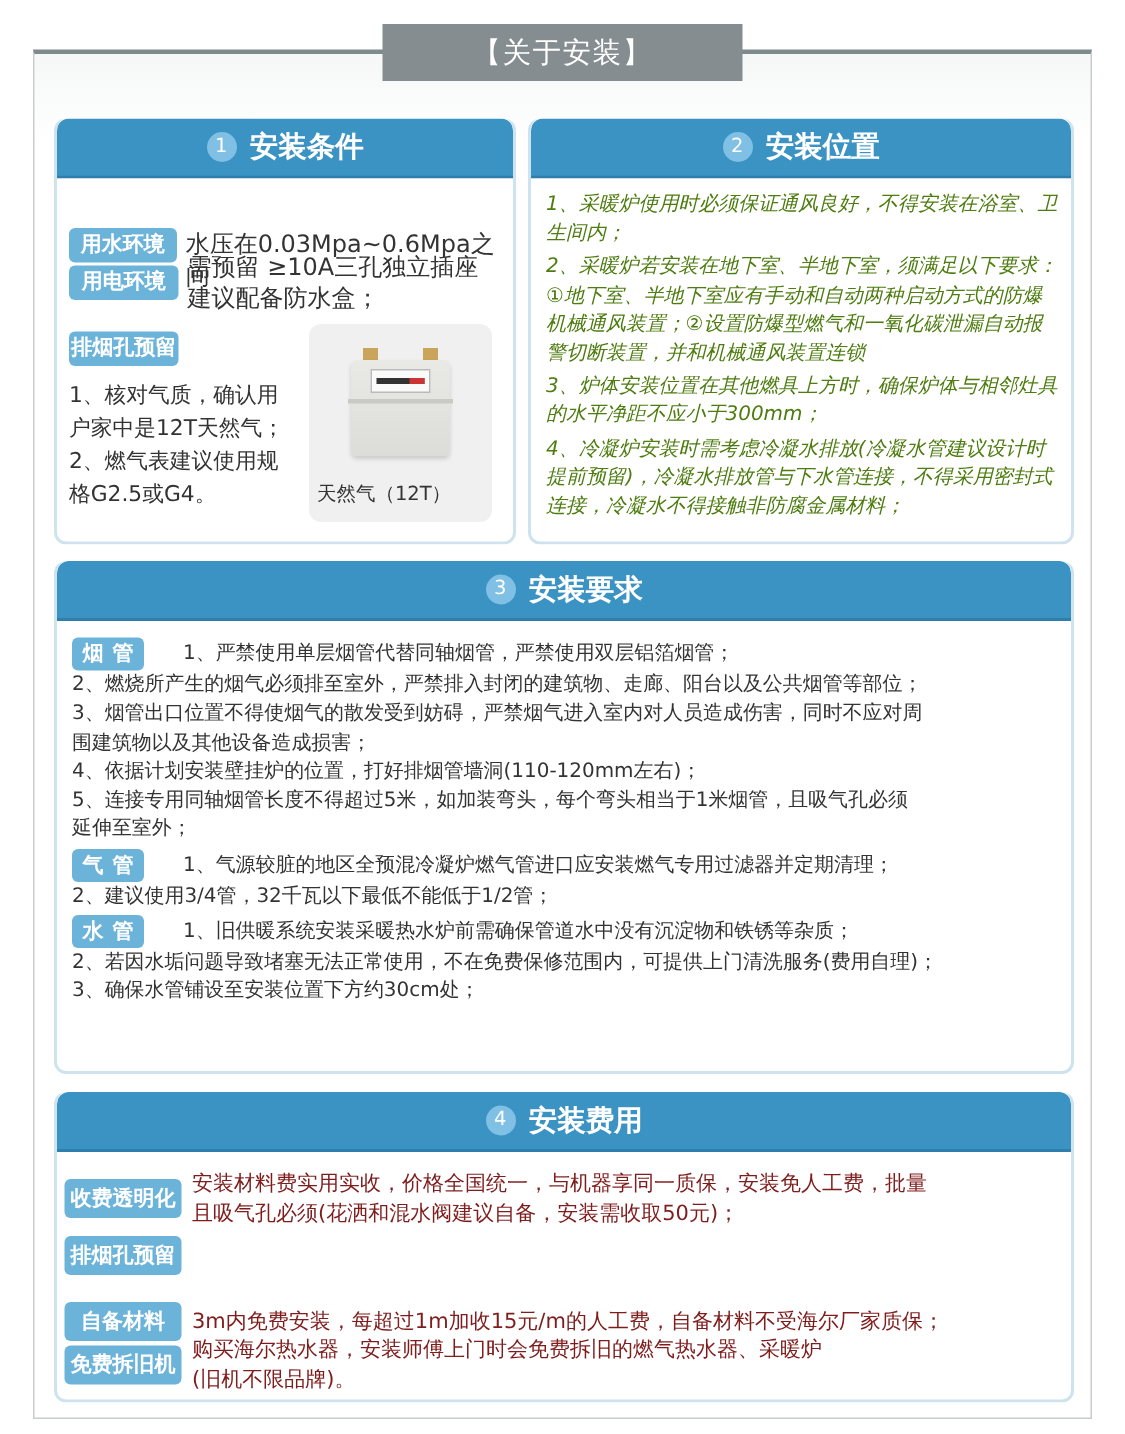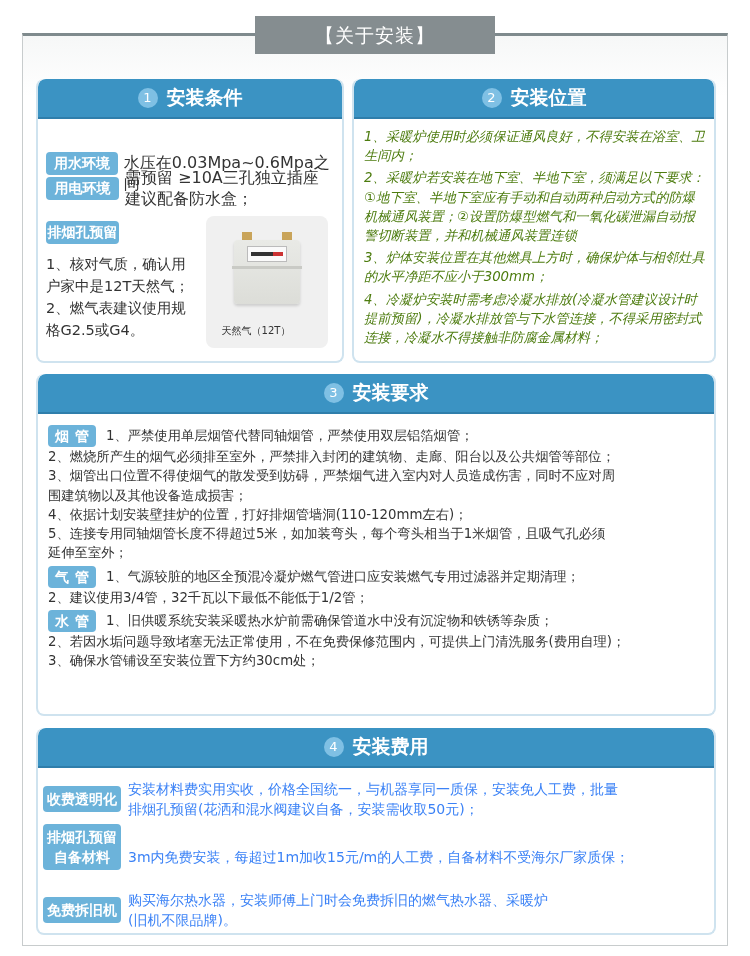--- a/index.html
+++ b/index.html
@@ -58,39 +58,39 @@
     box-shadow: 0 2px 3px rgba(0,0,0,.15);
   }
   .meter .band { position: absolute; left: -2px; top: 34px; width: 70px; height: 3px; background: #c9cac5; }
   .meter .plate {
     position: absolute; left: 13px; top: 14px; width: 40px; height: 16px; background: #fafafa;
     border: 1px solid #bbb;
   }
   .meter .digits { position: absolute; left: 3px; top: 5px; width: 32px; height: 4px; background: #333; }
   .meter .digits::after { content:""; position:absolute; right:0; top:0; width:10px; height:4px; background:#c33; }
   .meter .nut { position: absolute; top: 0; width: 10px; height: 9px; background: #c9a45a; }
-  .meter-caption { position: absolute; left: 0; bottom: 10px; width: 100px; text-align: center; font-size: 10px; color: #333; }
+  .meter-caption { position: absolute; left: 0; bottom: 10px; width: 100px; text-align: center; font-size: 13px; color: #333; }
 
   
   #c2 { left: 352px; top: 79px; width: 364px; height: 284px; }
   #c2 .body { padding: 8px 8px 0 10px; }
   #c2 p { font-size: 13.3px; line-height: 19.2px; color: #4d7c0f; margin-bottom: 3px; font-style: italic; }
 
   
   #c3 { left: 36px; top: 374px; width: 680px; height: 342px; }
   #c3 .body { padding: 11px 0 0 10px; }
   #c3 .line { font-size: 13.3px; line-height: 19.3px; color: #333; white-space: nowrap; }
-  #c3 .tag { width: 48px; height: 22px; line-height: 22px; letter-spacing: 6px; padding-left: 6px; margin-right: 10px; vertical-align: middle; }
+  #c3 .tag { width: 48px; height: 22px; line-height: 22px; letter-spacing: 6px; padding-left: 6px; margin-right: 26px; vertical-align: middle; }
   #c3 .grp { margin-bottom: 3px; }
 
   
   #c4 { left: 36px; top: 728px; width: 680px; height: 207px; }
   #c4 .row { position: absolute; left: 5px; display: flex; align-items: center; }
   #c4 .tag { width: 78px; height: 26px; line-height: 26px; margin-right: 7px; font-size: 14px; }
-  #c4 .txt { font-size: 14px; line-height: 20px; color: #3b82f6; }
+  #c4 .txt { font-size: 14px; line-height: 20px; color: #7f1d1d; }
 </style>
 </head>
 <body>
 
 <div class="frame"></div>
 <div class="page-title">【关于安装】</div>
 
 <div class="card" id="c1">
   <div class="card-head">
     <span class="num-badge">1</span>
@@ -174,27 +174,27 @@
 
 <div class="card" id="c4">
   <div class="card-head">
     <span class="num-badge">4</span>
     <span>安装费用</span>
   </div>
   <div class="row" style="top:51px;">
     <span class="tag">收费透明化</span>
     <span class="txt">
       <span style="display:block">安装材料费实用实收，价格全国统一，与机器享同一质保，安装免人工费，批量</span>
-      <span style="display:block">排烟孔预留(花洒和混水阀建议自备，安装需收取50元)；</span>
+      <span style="display:block">且吸气孔必须(花洒和混水阀建议自备，安装需收取50元)；</span>
     </span>
   </div>
   <div class="row" style="top:96px;justify-content:center;">
     <span class="tag">排烟孔预留</span>
   </div>
-  <div class="row" style="top:116px;">
+  <div class="row" style="top:140px;">
     <span class="tag">自备材料</span>
     <span class="txt">3m内免费安装，每超过1m加收15元/m的人工费，自备材料不受海尔厂家质保；</span>
   </div>
   <div class="row" style="top:162px;">
     <span class="tag">免费拆旧机</span>
     <span class="txt">
       <span style="display:block">购买海尔热水器，安装师傅上门时会免费拆旧的燃气热水器、采暖炉</span>
       <span style="display:block">(旧机不限品牌)。</span>
     </span>
   </div>

